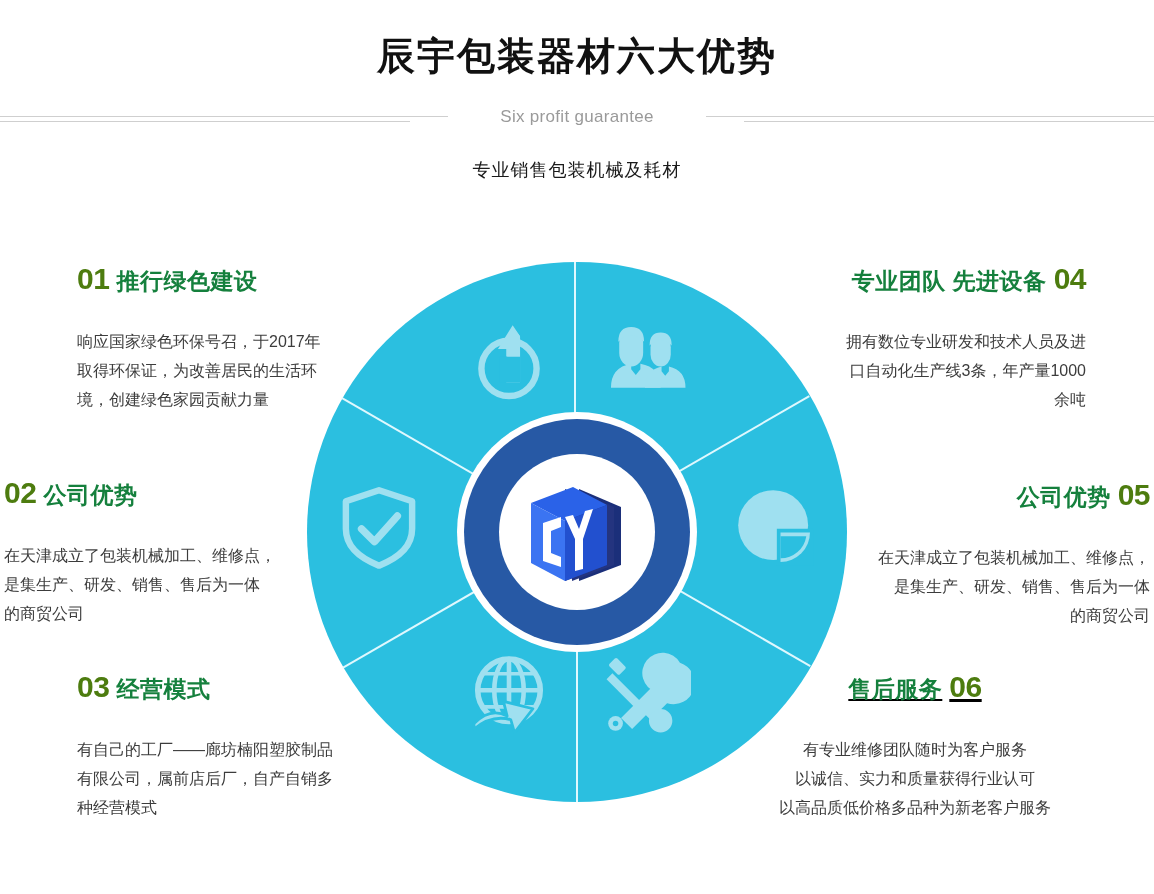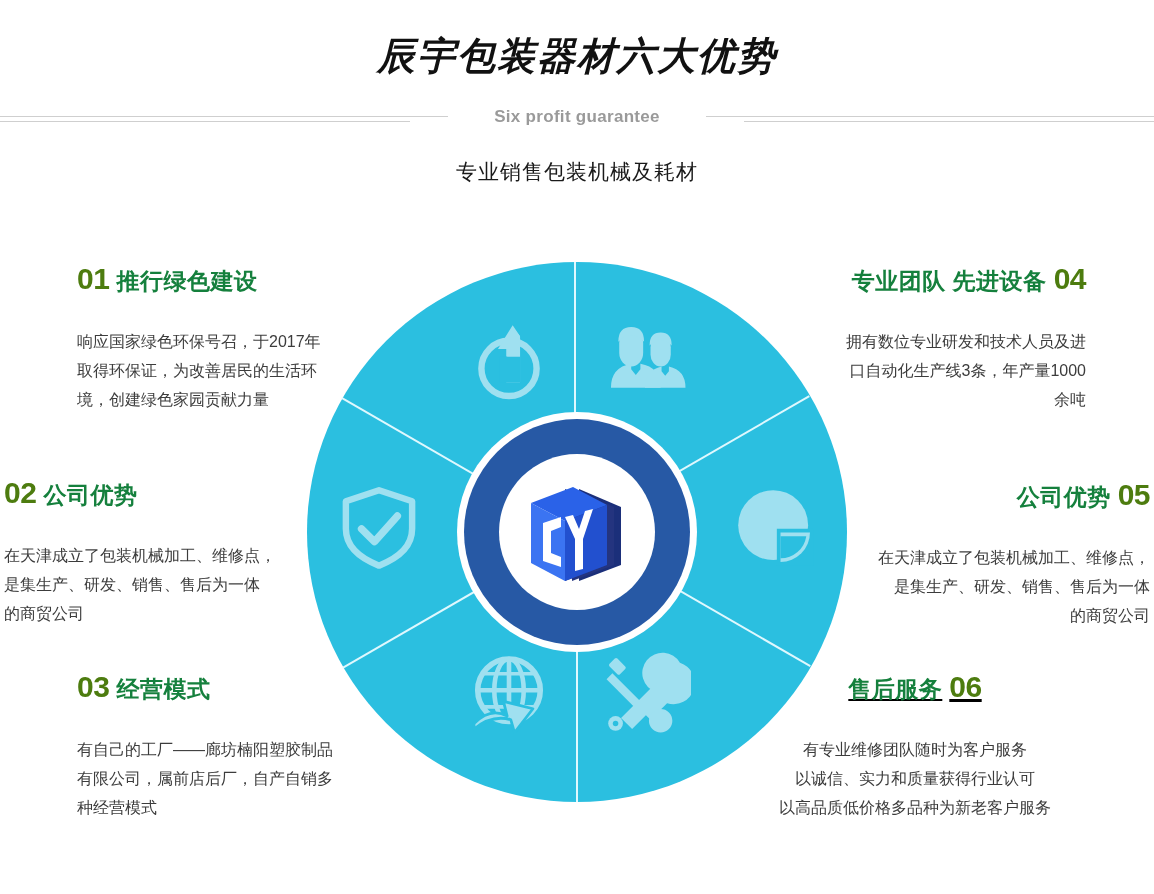--- a/index.html
+++ b/index.html
@@ -20,21 +20,20 @@
     text-align: center;
     position: relative;
   }
 
   #main-title {
     font-size: 38px;
     font-weight: bold;
     color: #111111;
     letter-spacing: 2px;
     line-height: 1.2;
-    font-style: italic;
   }
 
   #sub-rule-wrap {
     position: relative;
     margin-top: 22px;
     height: 30px;
   }
 
   #sub-rule-wrap .rule {
     position: absolute;
@@ -49,26 +48,25 @@
 
   #subtitle-en {
     position: relative;
     display: inline-block;
     background: #ffffff;
     padding: 0 22px;
     font-size: 17px;
     color: #9a9a9a;
     letter-spacing: 0.3px;
     line-height: 30px;
-    font-weight: bold;
   }
 
   #tagline {
     margin-top: 26px;
-    font-size: 21px;
+    font-size: 18px;
     color: #1a1a1a;
     letter-spacing: 1px;
   }
 
   
   #wheel {
     position: absolute;
     left: 307px;
     top: 262px;
     width: 540px;

